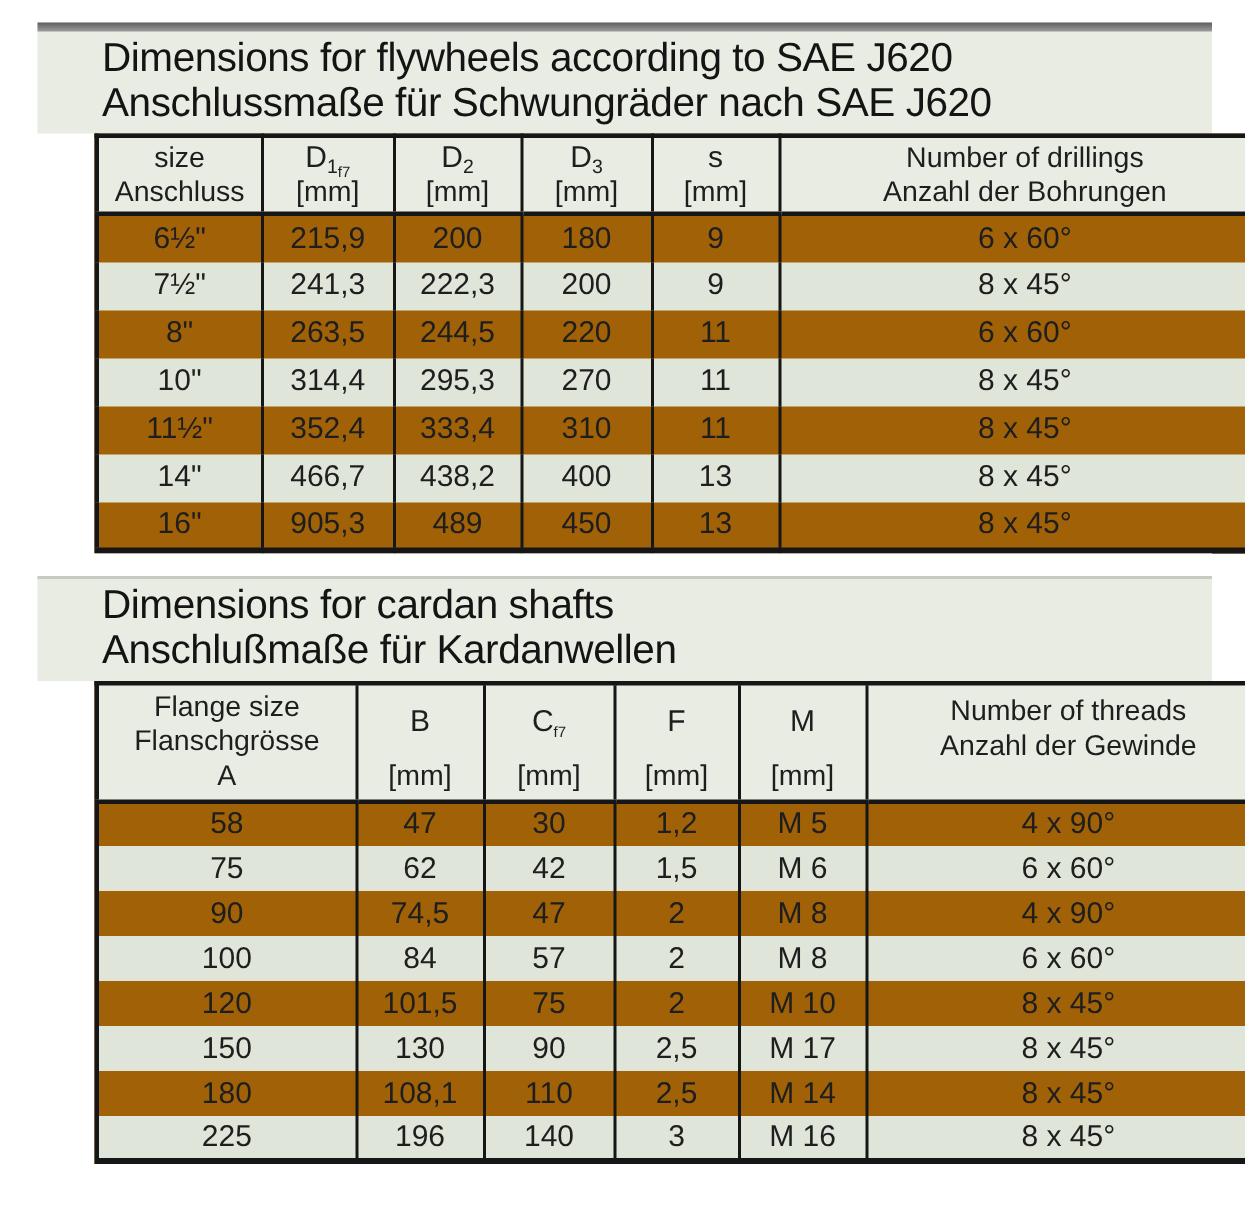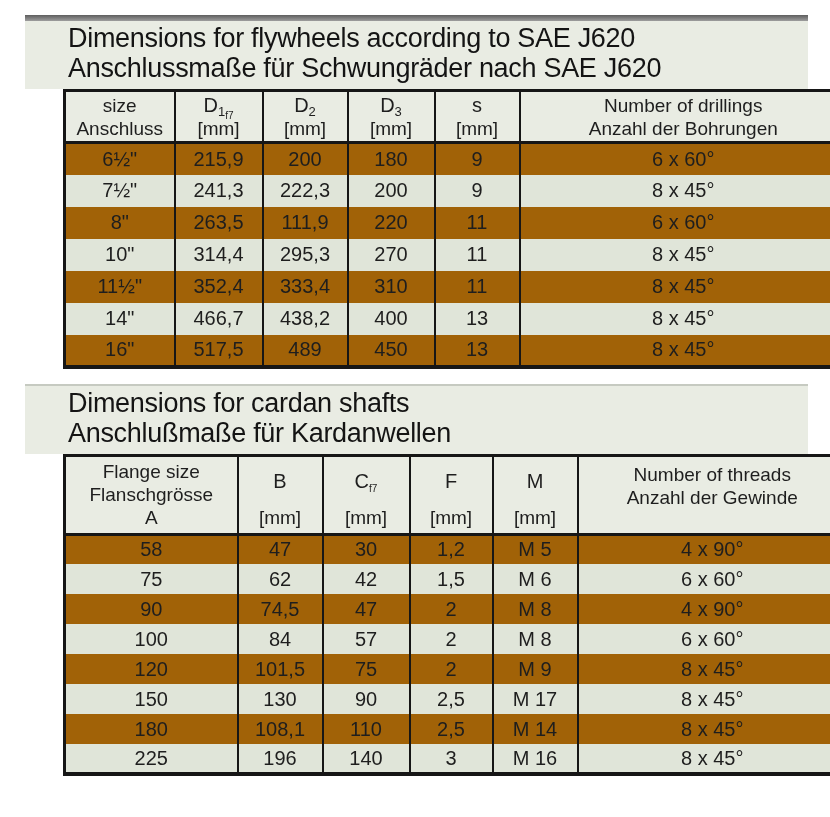--- a/index.html
+++ b/index.html
@@ -106,21 +106,21 @@
             <td>7½"</td>
             <td>241,3</td>
             <td>222,3</td>
             <td>200</td>
             <td>9</td>
             <td>8 x 45°</td>
           </tr>
           <tr>
             <td>8"</td>
             <td>263,5</td>
-            <td>111,9</td>
+            <td>244,5</td>
             <td>220</td>
             <td>11</td>
             <td>6 x 60°</td>
           </tr>
           <tr>
             <td>10"</td>
             <td>314,4</td>
             <td>295,3</td>
             <td>270</td>
             <td>11</td>
@@ -137,21 +137,21 @@
           <tr>
             <td>14"</td>
             <td>466,7</td>
             <td>438,2</td>
             <td>400</td>
             <td>13</td>
             <td>8 x 45°</td>
           </tr>
           <tr>
             <td>16"</td>
-            <td>517,5</td>
+            <td>905,3</td>
             <td>489</td>
             <td>450</td>
             <td>13</td>
             <td>8 x 45°</td>
           </tr>
         </tbody>
       </table>
     </section>
 
     <div class="gap"></div>
@@ -245,21 +245,21 @@
             <td>57</td>
             <td>2</td>
             <td>M 8</td>
             <td>6 x 60°</td>
           </tr>
           <tr>
             <td>120</td>
             <td>101,5</td>
             <td>75</td>
             <td>2</td>
-            <td>M 9</td>
+            <td>M 10</td>
             <td>8 x 45°</td>
           </tr>
           <tr>
             <td>150</td>
             <td>130</td>
             <td>90</td>
             <td>2,5</td>
             <td>M 17</td>
             <td>8 x 45°</td>
           </tr>

